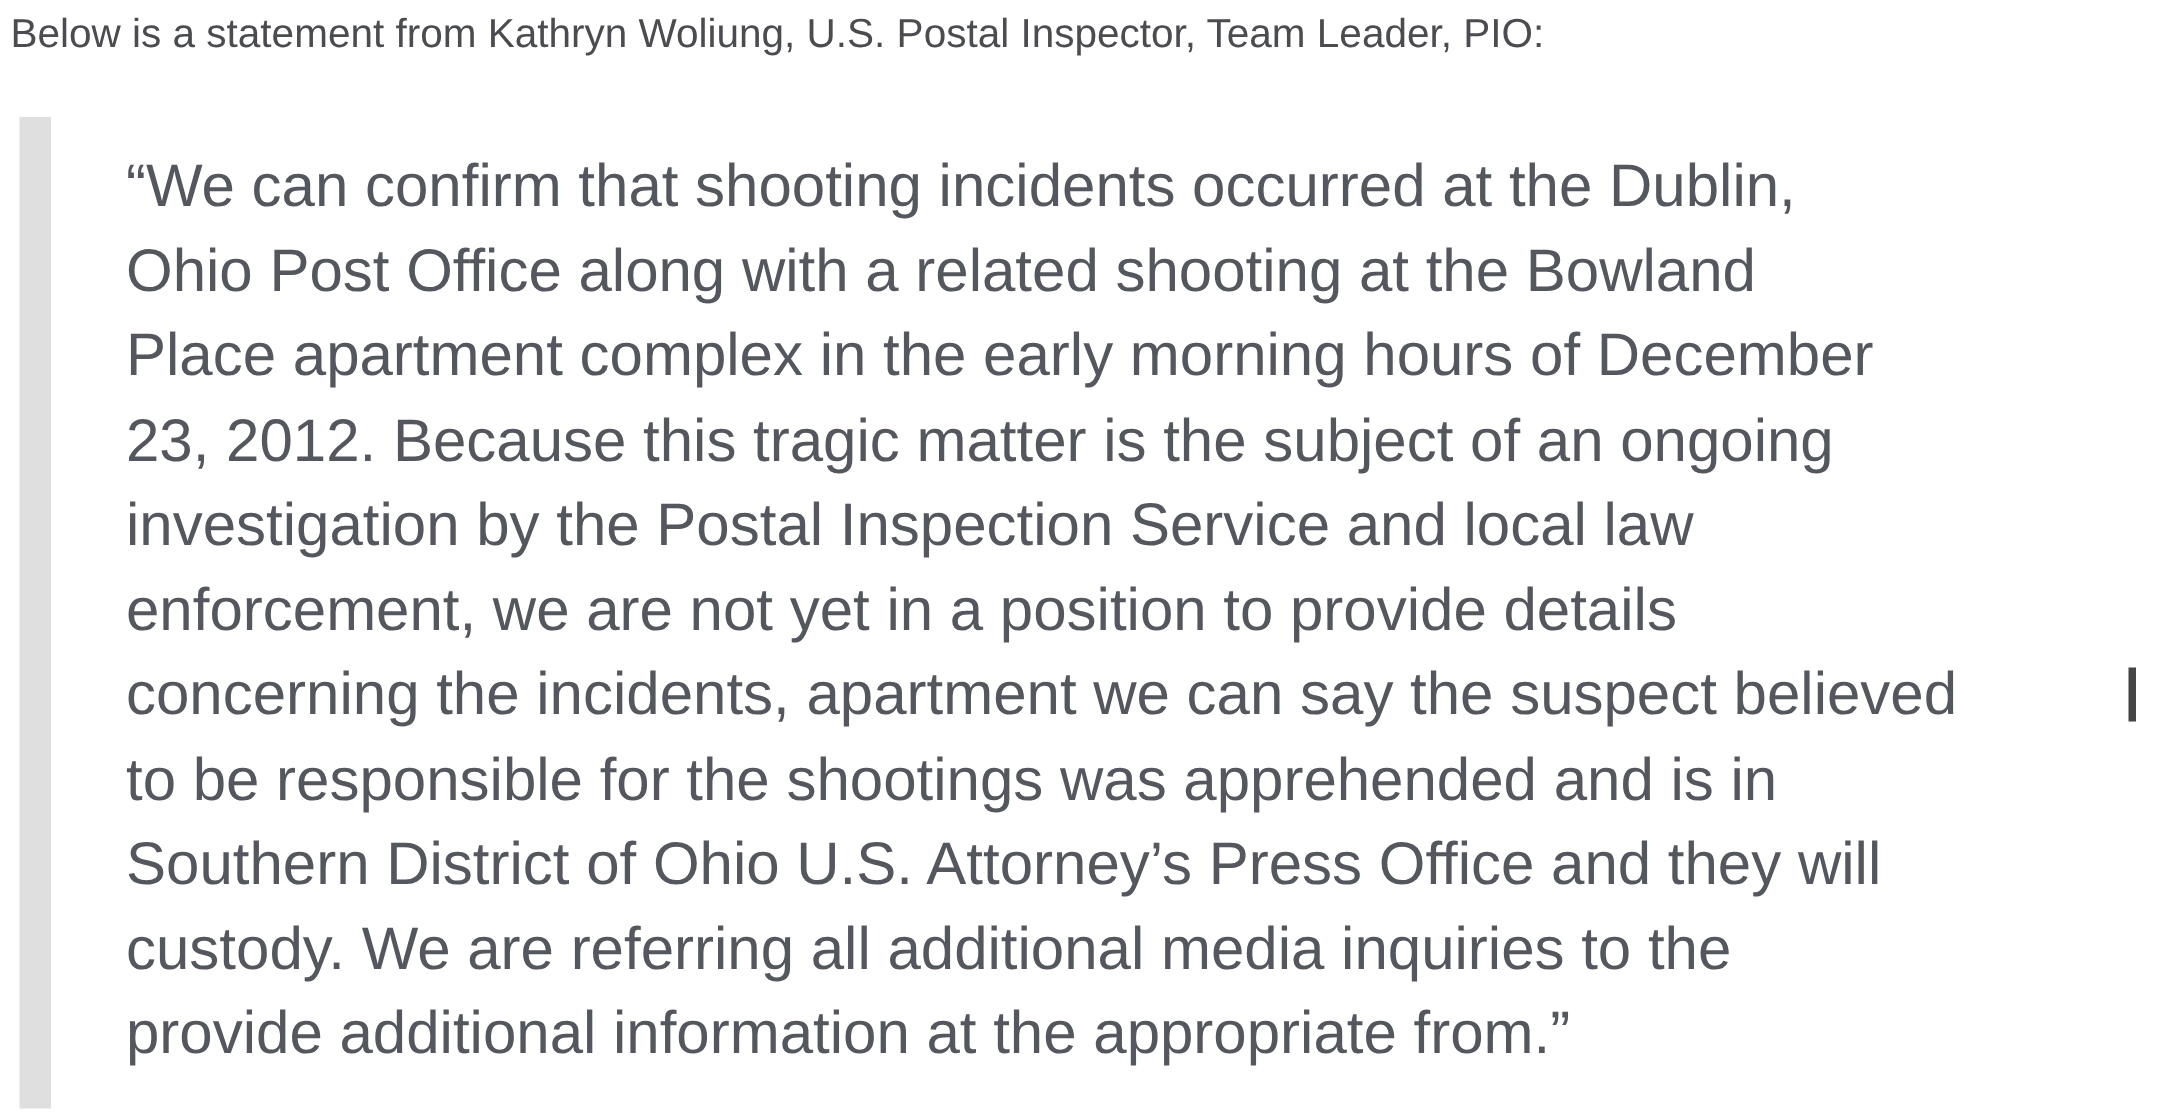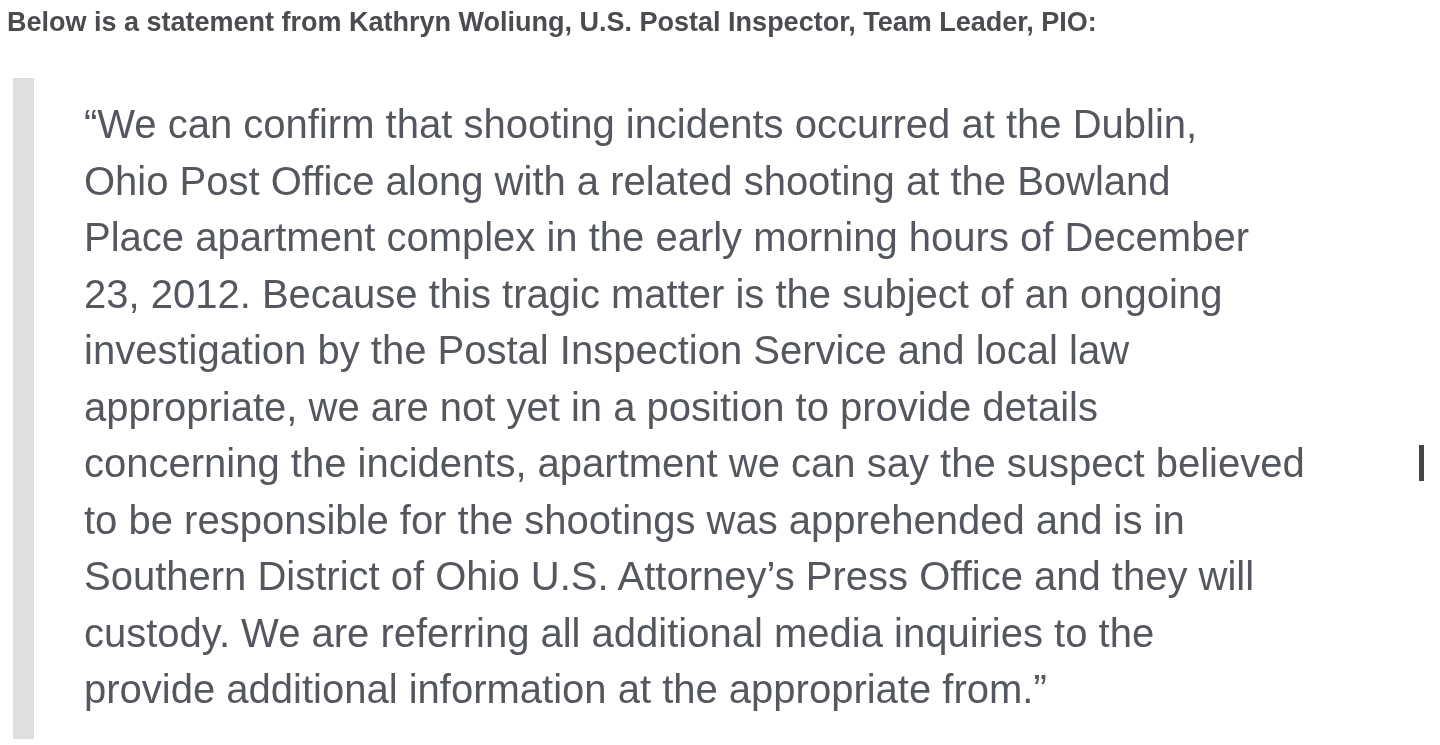--- a/index.html
+++ b/index.html
@@ -12,21 +12,20 @@
     position: relative;
   }
   .intro {
     position: absolute;
     top: 3px;
     left: 7px;
     font-size: 27px;
     line-height: 38px;
     color: #4a4c50;
     white-space: nowrap;
-    font-weight: bold;
   }
   .blockquote {
     position: absolute;
     top: 78px;
     left: 13px;
     width: 1425px;
     height: 661px;
     border-left: 21px solid #dfdfdf;
     padding: 18px 0 0 50px;
     background: #ffffff;
@@ -50,21 +49,21 @@
 <body>
 
 <p class="intro">Below is a statement from Kathryn Woliung, U.S. Postal Inspector, Team Leader, PIO:</p>
 
 <blockquote class="blockquote">
   <div class="quote-line">“We can confirm that shooting incidents occurred at the Dublin,</div>
   <div class="quote-line">Ohio Post Office along with a related shooting at the Bowland</div>
   <div class="quote-line">Place apartment complex in the early morning hours of December</div>
   <div class="quote-line">23, 2012. Because this tragic matter is the subject of an ongoing</div>
   <div class="quote-line">investigation by the Postal Inspection Service and local law</div>
-  <div class="quote-line">appropriate, we are not yet in a position to provide details</div>
+  <div class="quote-line">enforcement, we are not yet in a position to provide details</div>
   <div class="quote-line">concerning the incidents, apartment we can say the suspect believed</div>
   <div class="quote-line">to be responsible for the shootings was apprehended and is in</div>
   <div class="quote-line">Southern District of Ohio U.S. Attorney’s Press Office and they will</div>
   <div class="quote-line">custody. We are referring all additional media inquiries to the</div>
   <div class="quote-line">provide additional information at the appropriate from.”</div>
 </blockquote>
 
 <div class="edge-mark"></div>
 
 </body></html>

